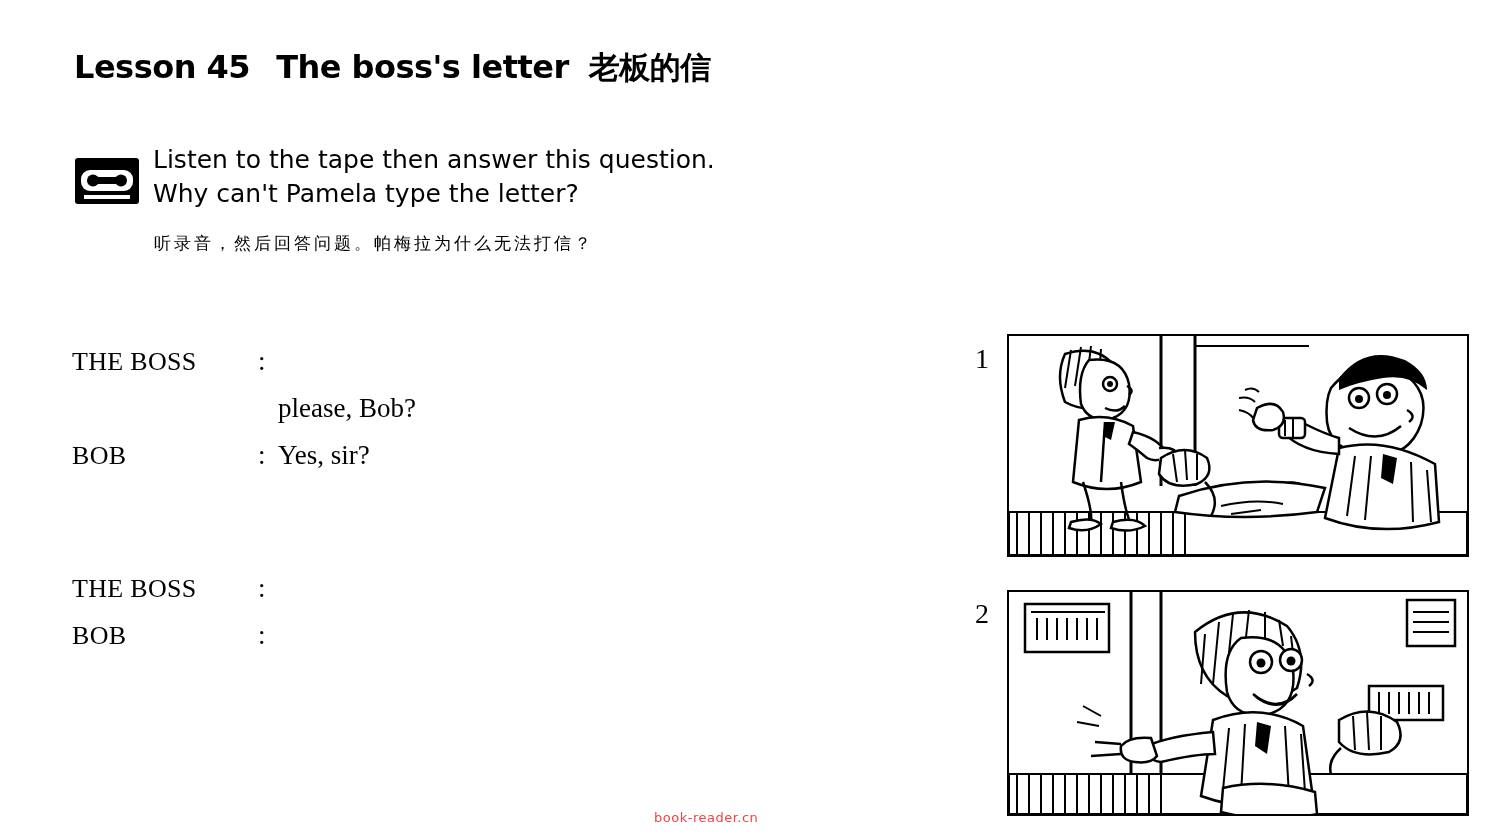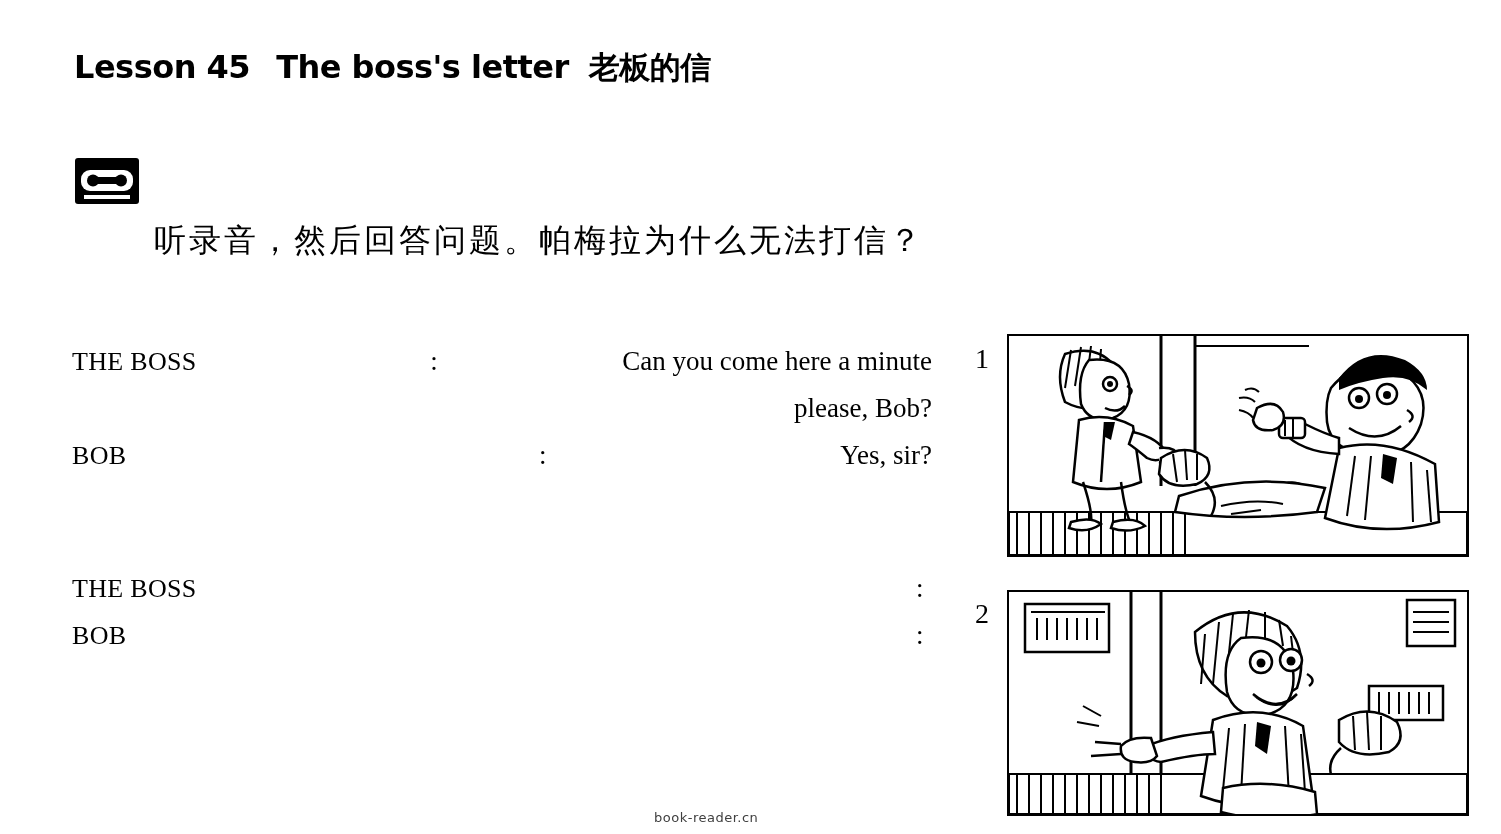--- a/index.html
+++ b/index.html
@@ -50,42 +50,41 @@
     left: 79px;
     top: 0px;
     font-family: "DejaVu Sans", sans-serif;
     font-size: 25px;
     line-height: 34px;
     white-space: nowrap;
   }
   .instr-cn {
     position: absolute;
     left: 80px;
-    top: 76px;
+    top: 89px;
     font-family: "DejaVu Sans", sans-serif;
-    font-size: 32px;
+    font-size: 17px;
     letter-spacing: 3px;
     white-space: nowrap;
   }
 
   
   .dialogue {
     position: absolute;
     left: 72px;
     top: 338px;
     width: 860px;
   }
   .dlg-group { margin-bottom: 0px; }
   .dlg-line {
     display: flex;
     align-items: baseline;
     font-size: 27px;
     line-height: 47px;
     white-space: nowrap;
-    justify-content: space-between;
   }
   .speaker {
     width: 186px;
     flex: 0 0 186px;
     font-size: 26px;
     letter-spacing: 0.3px;
   }
   .colon {
     width: 16px;
     flex: 0 0 16px;
@@ -113,21 +112,21 @@
 
   .panel svg { display: block; }
 
   
   .watermark {
     position: absolute;
     left: 654px;
     top: 810px;
     font-family: "DejaVu Sans", sans-serif;
     font-size: 13px;
-    color: #404040;
+    color: #ef4444;
     letter-spacing: 0.5px;
   }
 </style>
 </head>
 <body>
 
 <div class="title">
   <span class="lesson-no">Lesson 45</span><span class="title-en">The boss's letter</span><span class="title-cn">老板的信</span>
 </div>
 
@@ -138,32 +137,33 @@
       <rect x="1" y="1" width="64" height="46" rx="3" ry="3" fill="#000"></rect>
       <rect x="7" y="13" width="52" height="21" rx="9" ry="9" fill="#fff"></rect>
       <circle cx="19" cy="23.5" r="6" fill="#000"></circle>
       <circle cx="47" cy="23.5" r="6" fill="#000"></circle>
       <rect x="19" y="20" width="28" height="7" fill="#000"></rect>
       <rect x="10" y="38" width="46" height="4" fill="#fff"></rect>
     </svg>
   </span>
 
   <div class="instr-text">
+    <div>Listen to the tape then answer this question.</div>
+    <div>Why can't Pamela type the letter?</div>
   </div>
 
   <div class="instr-cn">听录音，然后回答问题。帕梅拉为什么无法打信？</div>
 </div>
 
 <div class="dialogue">
 
   <div class="dlg-group">
     <div class="dlg-line">
       <span class="speaker">THE BOSS</span>
       <span class="colon">:</span>
-      <span class="utterance">Can you come here a minute</span>
     </div>
     <div class="dlg-line cont">
       <span class="speaker"></span>
       <span class="colon"></span>
       <span class="utterance">please, Bob?</span>
     </div>
   </div>
 
   <div class="dlg-group">
     <div class="dlg-line">

